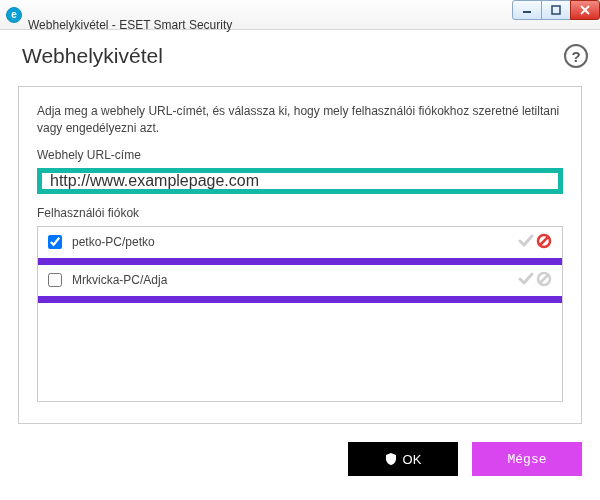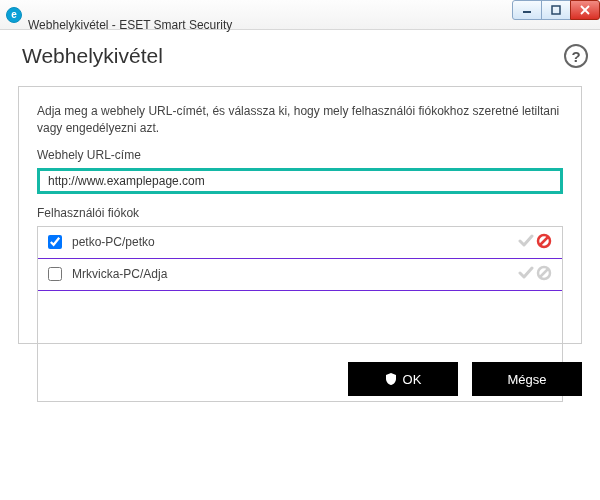--- a/index.html
+++ b/index.html
@@ -55,60 +55,60 @@
     width: 24px; height: 24px; border: 2px solid #666; border-radius: 50%;
     display: inline-flex; align-items: center; justify-content: center;
     color: #555; font-size: 15px; font-weight: bold; cursor: pointer;
   }
 
   
   .frame {
     margin: 0 18px;
     border: 1px solid #ccc;
     padding: 16px 18px 14px 18px;
-    height: 258px;
+    height: 338px;
   }
   .intro { font-size: 12px; color: #444; line-height: 1.45; margin-bottom: 10px; }
   .field-label { font-size: 12px; color: #444; margin-bottom: 6px; }
   .url-input {
-    width: 100%; height: 26px; border: 3px solid #14b8a6;
-    padding: 0 8px; font-size: 12px; color: #333;
+    width: 100%; height: 26px; border: 5px solid #14b8a6;
+    padding: 0 8px; font-size: 16px; color: #333;
     outline: none;
   }
   .section-label { font-size: 12px; color: #444; margin: 12px 0 6px 0; }
 
   .accounts {
     border: 1px solid #ccc; height: 176px; overflow: auto;
   }
   .acct-row {
     display: flex; align-items: center;
     padding: 6px 10px;
     font-size: 12px; color: #444;
-    border-bottom: 1px solid #6d28d9;
+    border-bottom: 7px solid #6d28d9;
   }
   .acct-row input[type=checkbox] {
     width: 14px; height: 14px; margin: 0 10px 0 0; cursor: pointer;
   }
   .acct-name { flex: 1; }
   .status-icons { display: flex; gap: 2px; }
   .status-icons .ic { width: 16px; height: 16px; }
 
   
   .footer {
     display: flex; justify-content: flex-end; gap: 14px;
     padding: 18px 18px 0 0;
   }
   .btn {
     min-width: 110px; height: 34px;
     display: inline-flex; align-items: center; justify-content: center;
     font-size: 13px; cursor: pointer; border: none;
     color: #fff;
   }
   .btn.primary { background: #000000; }
-  .btn.secondary { background: #000000; }
+  .btn.secondary { background: #d946ef; font-family: Liberation Mono, monospace; }
   .btn .btn-ic { margin-right: 6px; display: inline-flex; }
 </style>
 </head>
 <body>
 
 <div class="titlebar">
   <span class="app-icon">e</span>
   <span class="title-text">Webhelykivétel - ESET Smart Security</span>
   <div class="winbtns">
     <div class="winbtn">

